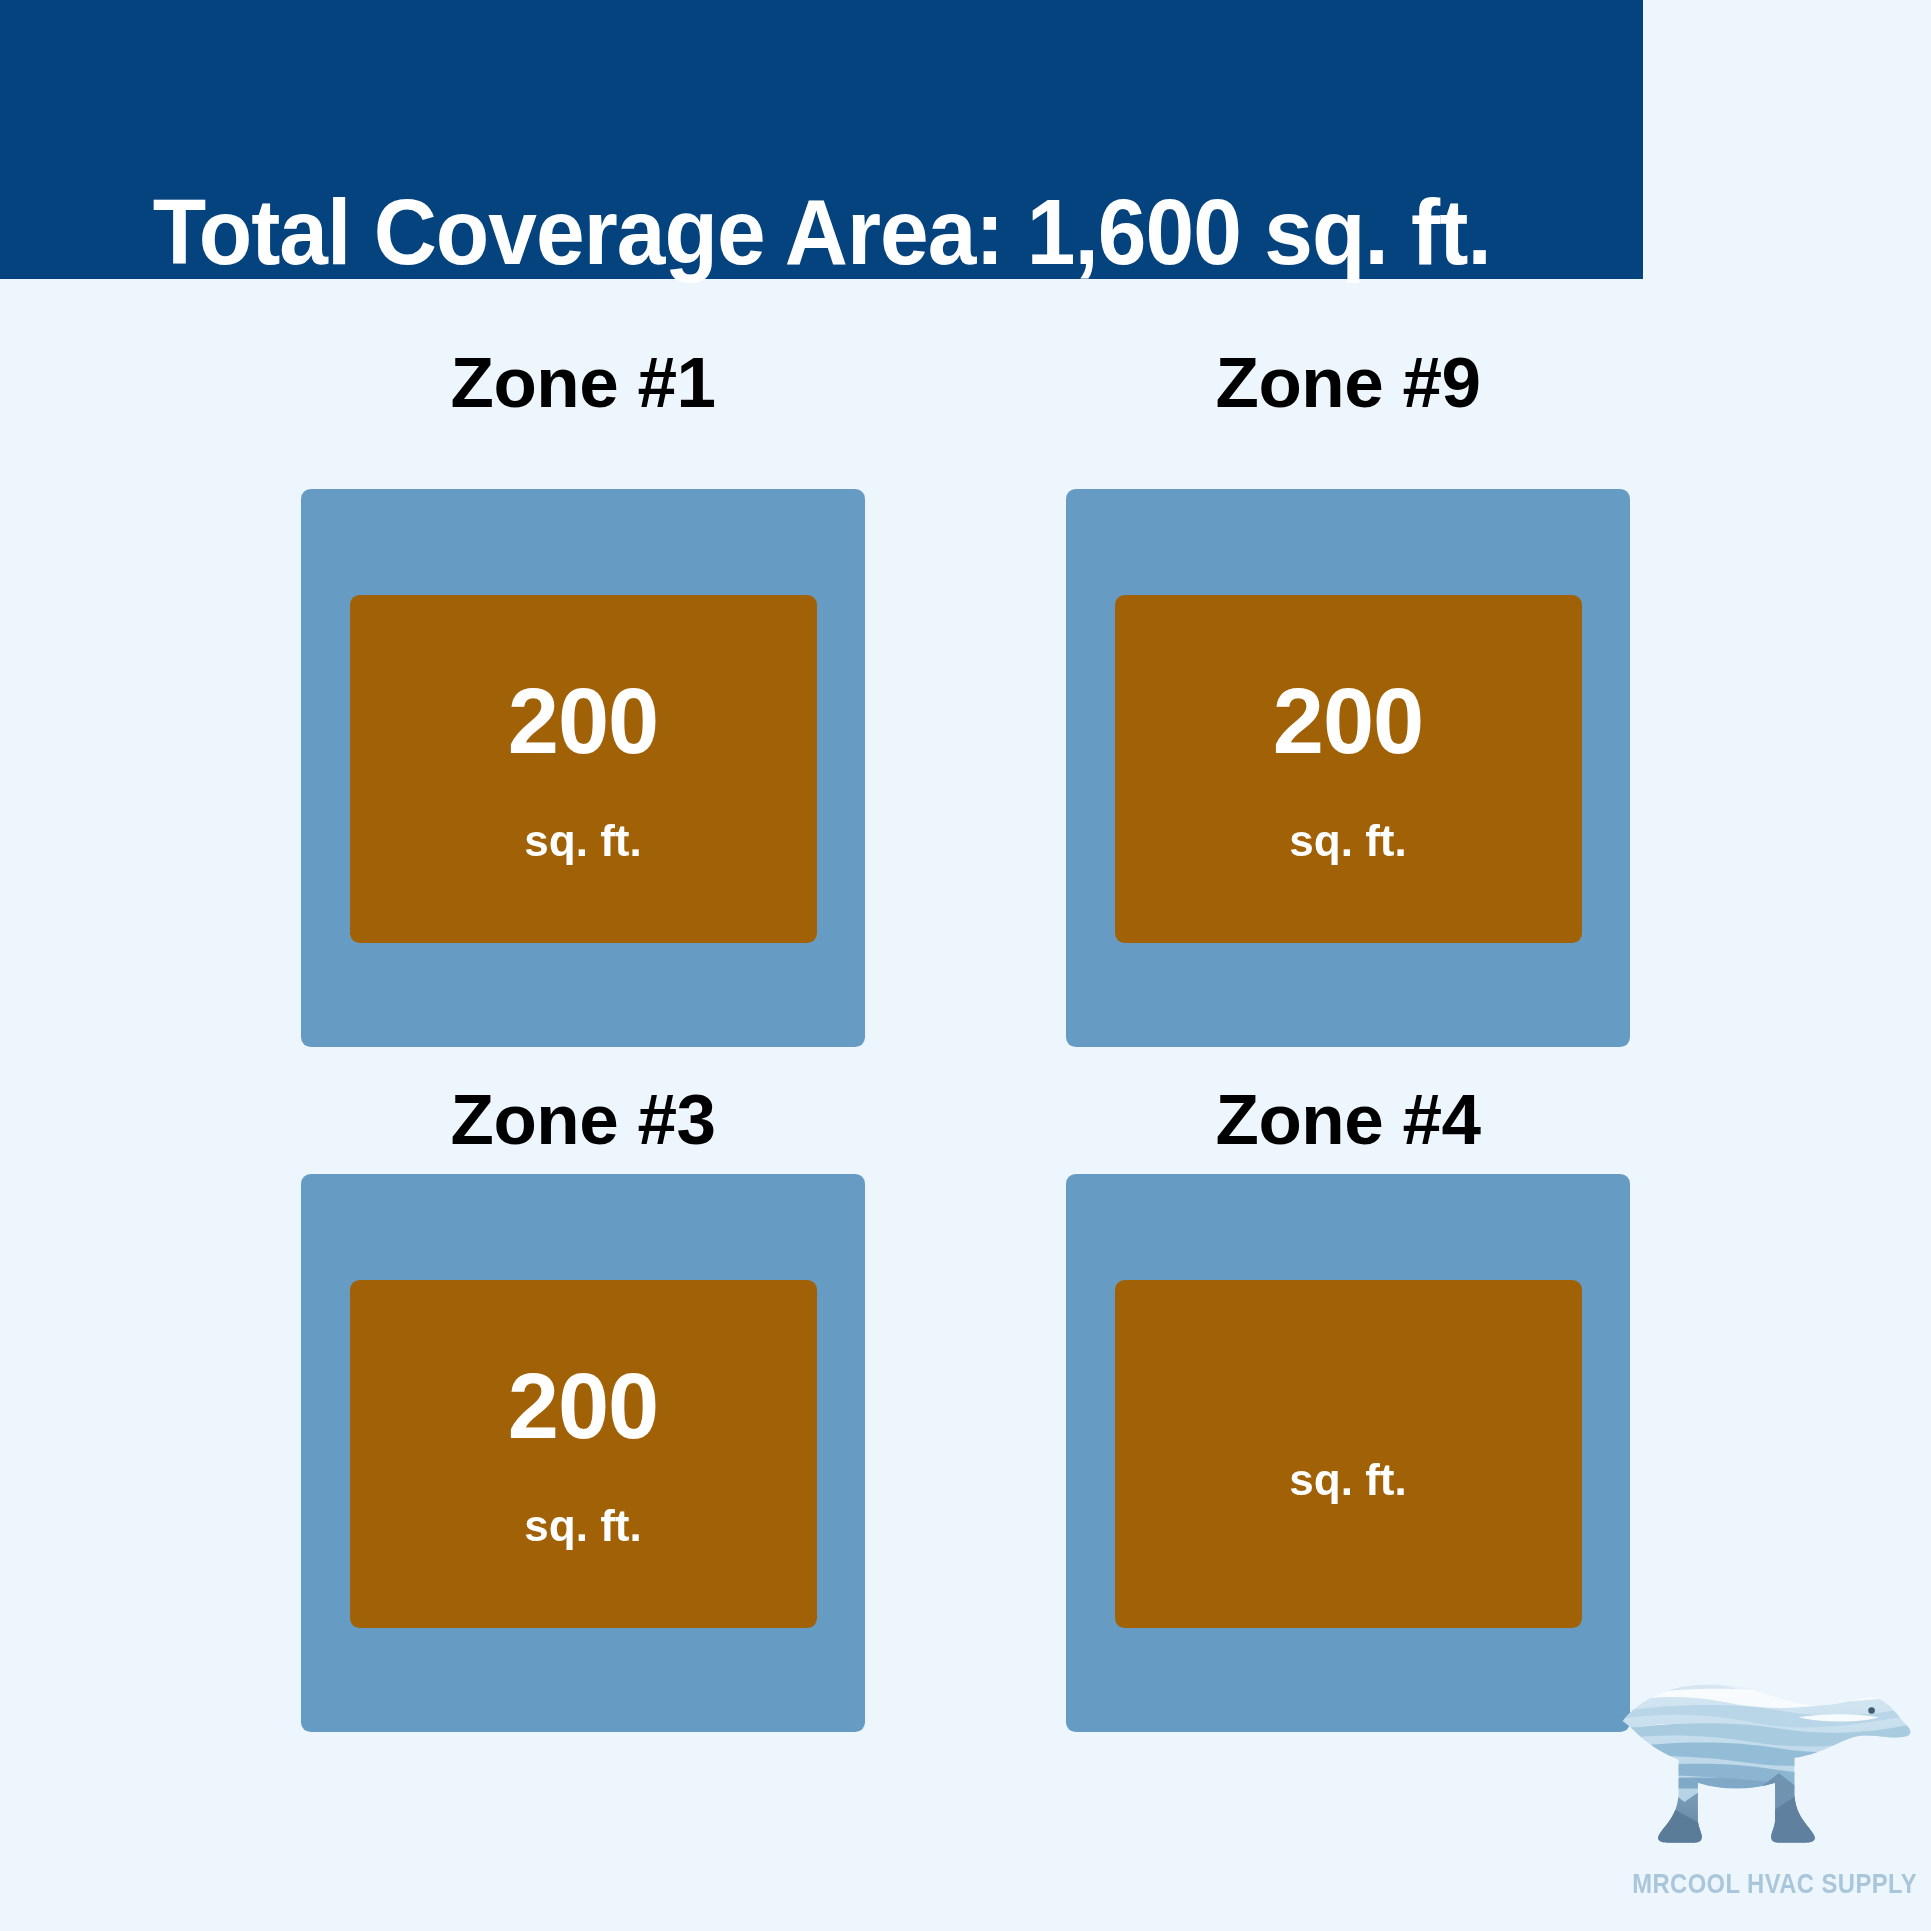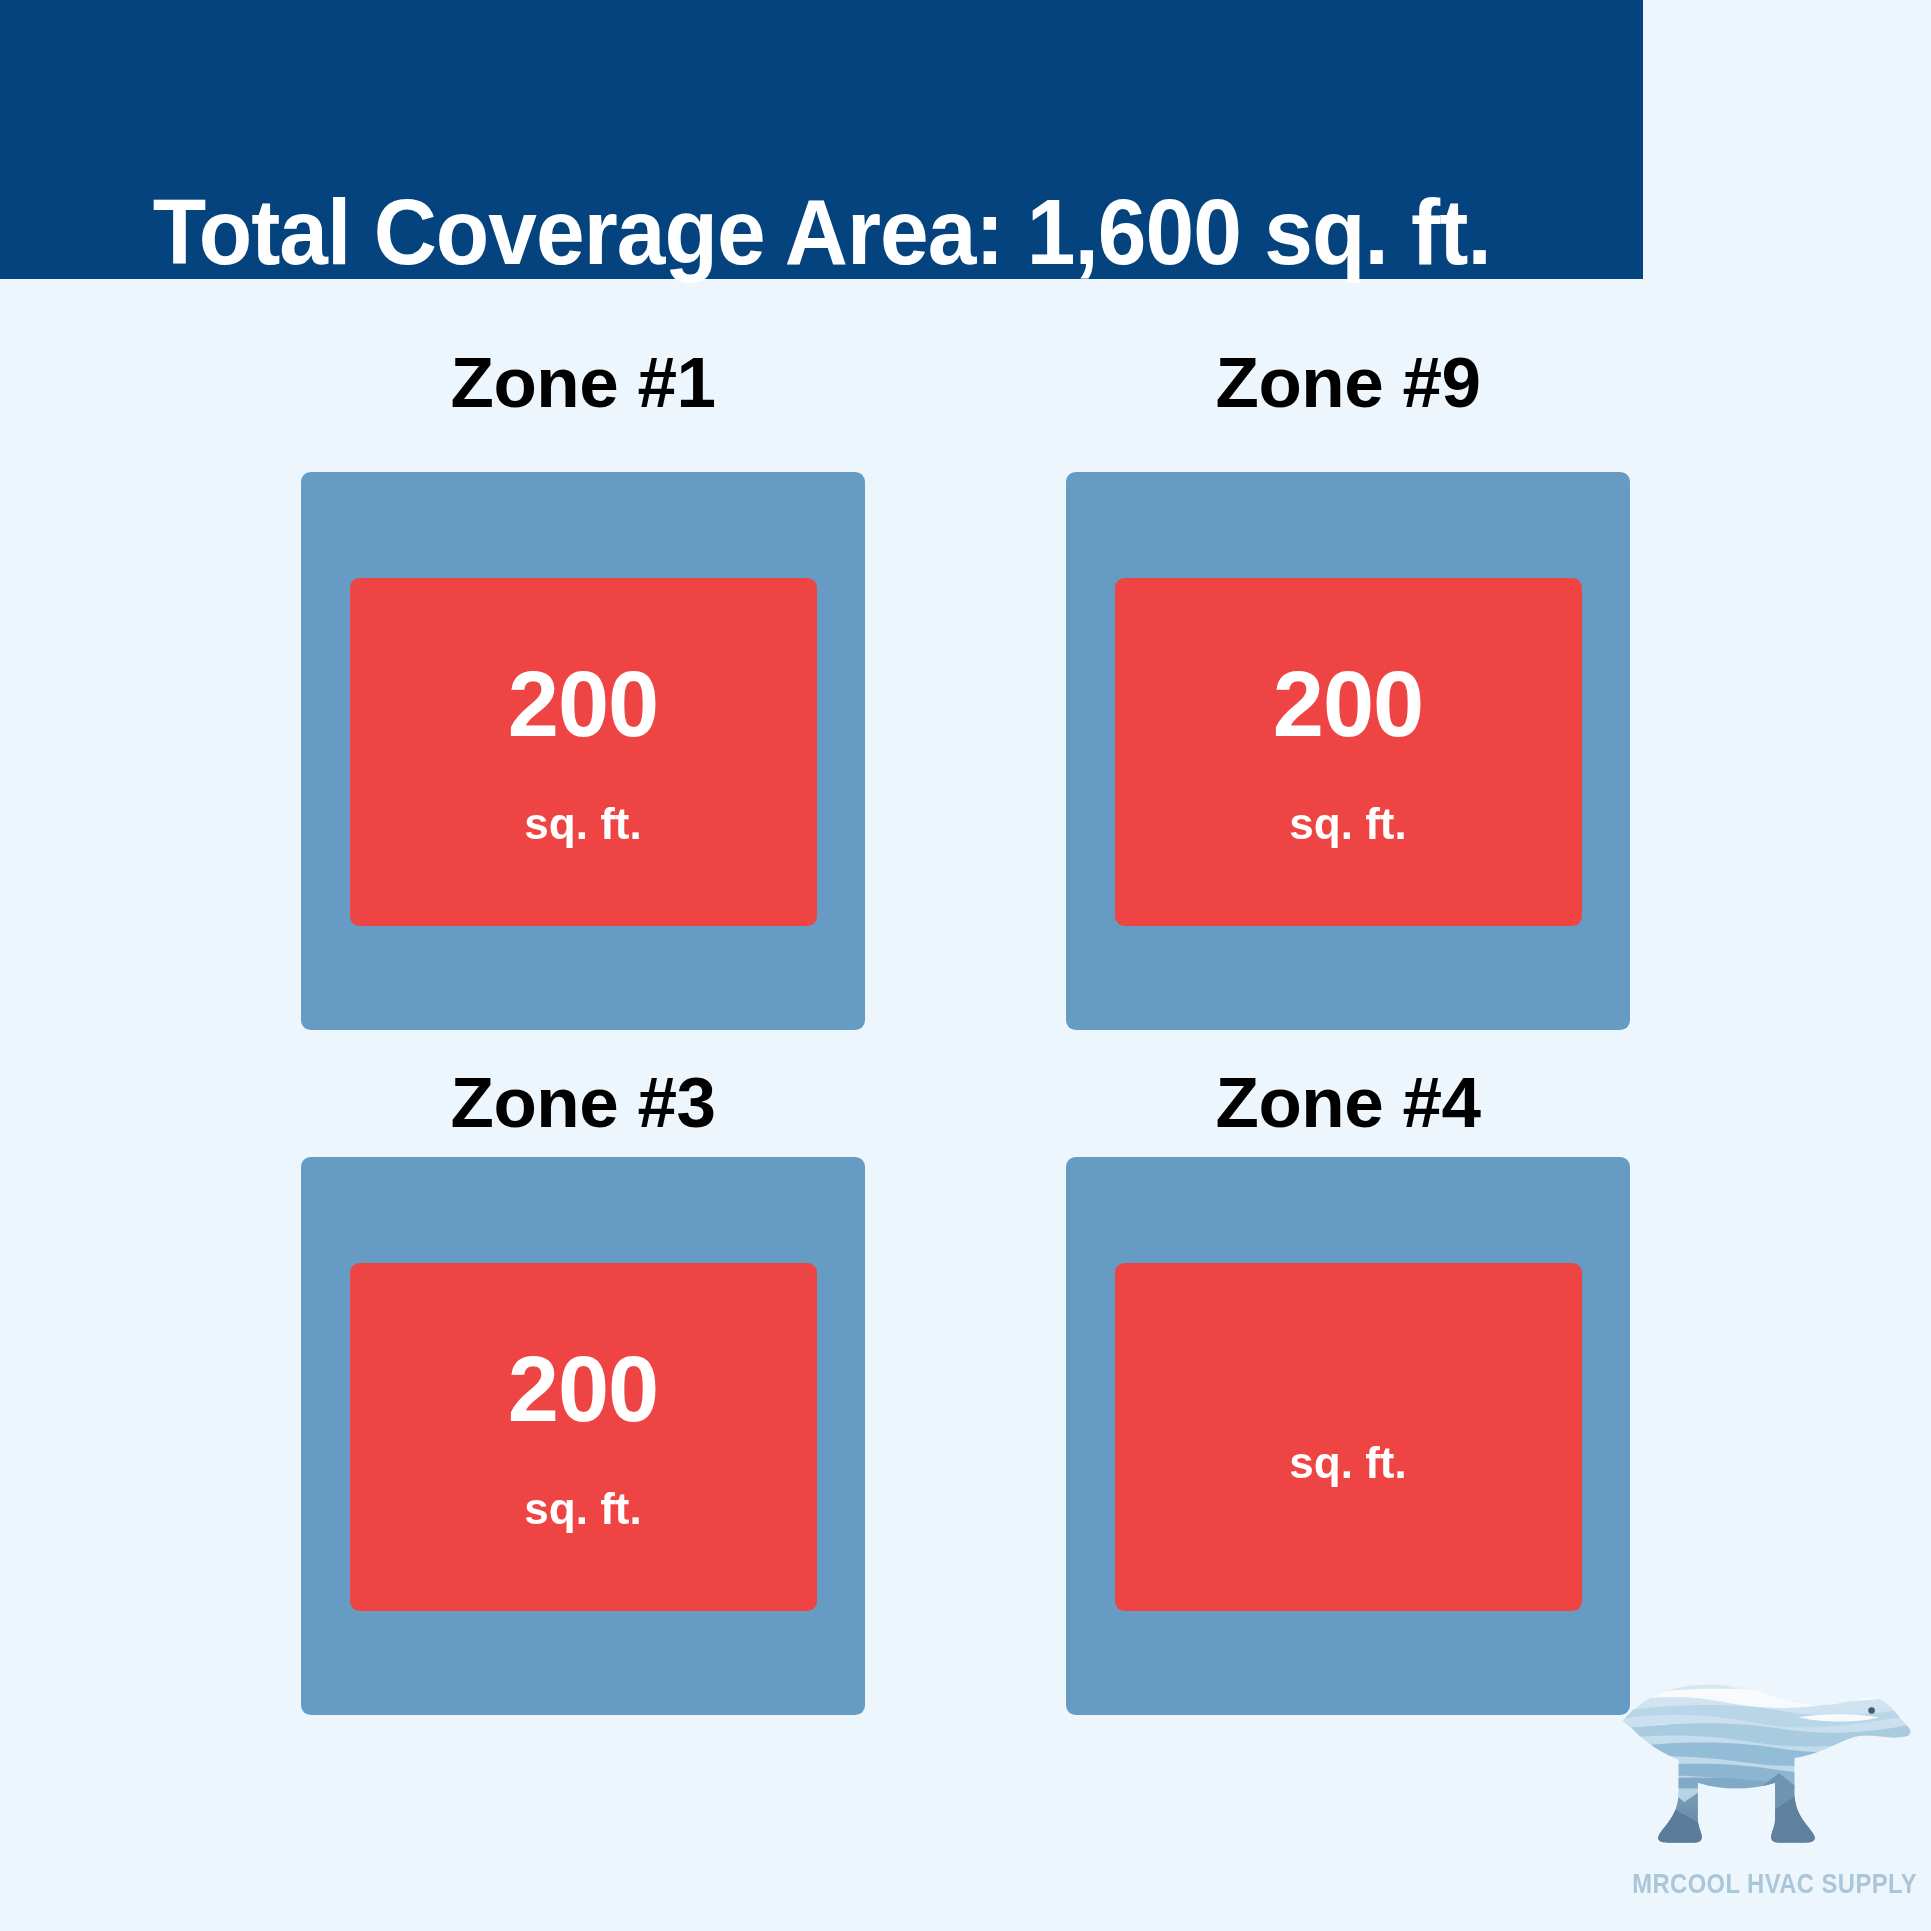--- a/index.html
+++ b/index.html
@@ -72,21 +72,21 @@
     border-radius: 9.7px;
     box-sizing: border-box;
     padding-top: 106px;
     display: flex;
     justify-content: center;
     align-items: flex-start;
   }
   .zone-inner {
     width: 467px;
     height: 348px;
-    background: #ef4444;
+    background: #a16207;
     border-radius: 9.7px;
     display: flex;
     flex-direction: column;
     align-items: center;
     justify-content: center;
   }
   .zone-value {
     color: #ffffff;
     font-family: "Liberation Sans", sans-serif;
     font-weight: bold;
@@ -99,21 +99,21 @@
     color: #ffffff;
     font-family: "Liberation Sans", sans-serif;
     font-weight: bold;
     font-size: 44px;
     line-height: 1;
     margin-top: 52px;
     white-space: nowrap;
   }
 
   
-  #zone-row-1 .zone-label { margin-top: 68px; margin-bottom: 54px; }
+  #zone-row-1 .zone-label { margin-top: 68px; margin-bottom: 71px; }
   
   #zone-row-2 .zone-label { margin-top: 37px; margin-bottom: 19px; }
 
   
   #brand-logo {
     position: absolute;
     right: 13.5px;
     bottom: 23px;
     width: 309px;
     height: 241px;

